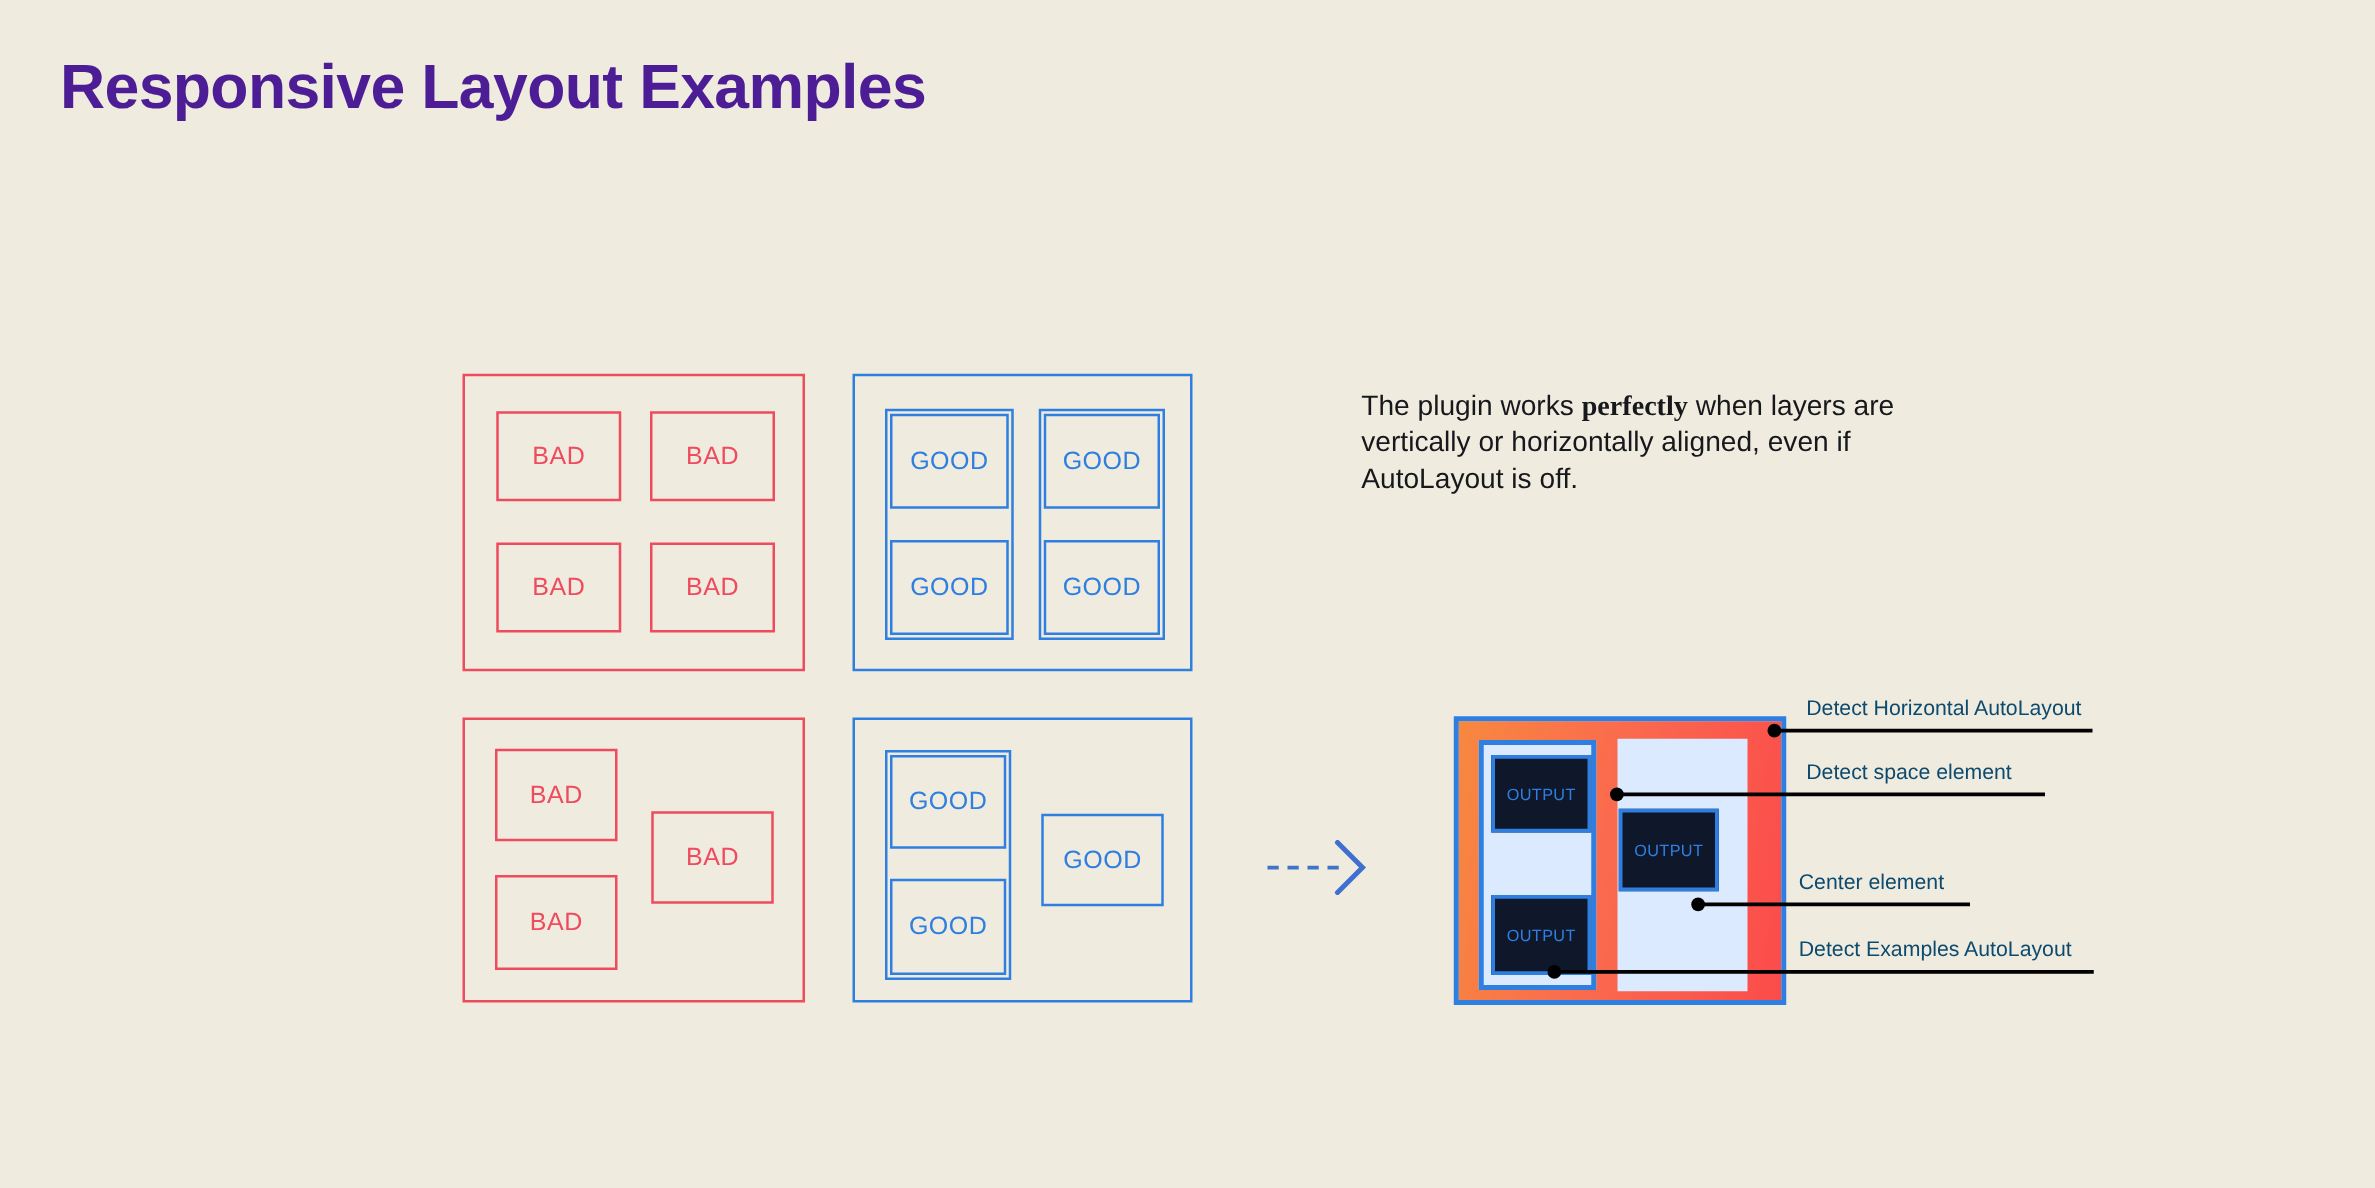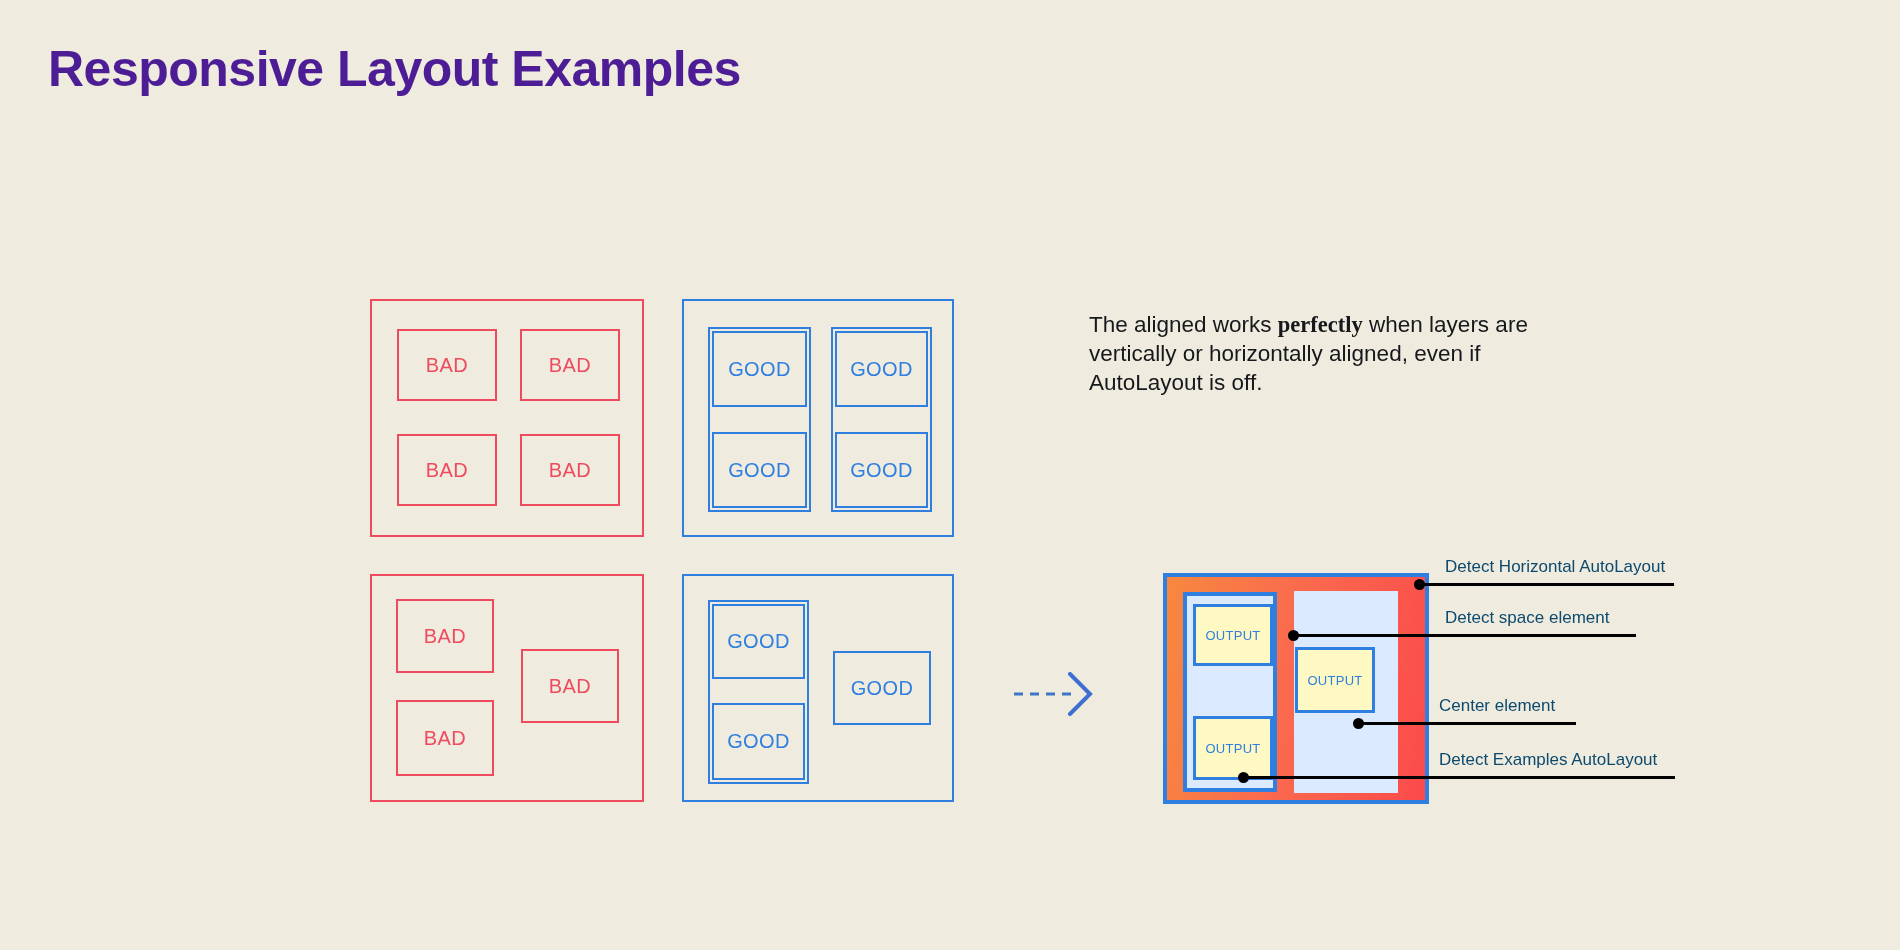--- a/index.html
+++ b/index.html
@@ -110,21 +110,21 @@
     left: 127px;
     top: 14px;
     width: 104px;
     height: 202px;
     background: #dbeafe;
   }
   .output-box {
     position: absolute;
     box-sizing: border-box;
     border: 3px solid #2f7fe0;
-    background: #fef9c3;
+    background: #0f172a;
     color: #2f7fe0;
     display: flex;
     align-items: center;
     justify-content: center;
     font-size: 13px;
     letter-spacing: 0.3px;
   }
   #output-top    { left: 6px;  top: 8px;   width: 80px; height: 62px; }
   #output-bottom { left: 6px;  top: 120px; width: 80px; height: 64px; }
   #output-center { left: 128px; top: 70px; width: 80px; height: 66px; }
@@ -194,21 +194,21 @@
 </div>
 
 <div id="flow-arrow">
   <svg width="86" height="44" viewBox="0 0 86 44" xmlns="http://www.w3.org/2000/svg">
     <line x1="2" y1="22" x2="62" y2="22" stroke="#3f74c8" stroke-width="3" stroke-dasharray="9 7" stroke-linecap="butt"></line>
     <polyline points="58,2 78,22 58,42" fill="none" stroke="#3f6fd0" stroke-width="4" stroke-linecap="round" stroke-linejoin="miter"></polyline>
   </svg>
 </div>
 
 <div id="description">
-  <p><span>The aligned works </span><b>perfectly</b><span> when layers are vertically or horizontally aligned, even if AutoLayout is off.</span></p>
+  <p><span>The plugin works </span><b>perfectly</b><span> when layers are vertically or horizontally aligned, even if AutoLayout is off.</span></p>
   <div class="spacer"></div>
 </div>
 
 <div id="mock">
   <div class="mock-col-left">
     <div class="output-box" id="output-top">OUTPUT</div>
     <div class="output-box" id="output-bottom">OUTPUT</div>
   </div>
   <div class="mock-col-right"></div>
   <div class="output-box" id="output-center">OUTPUT</div>

